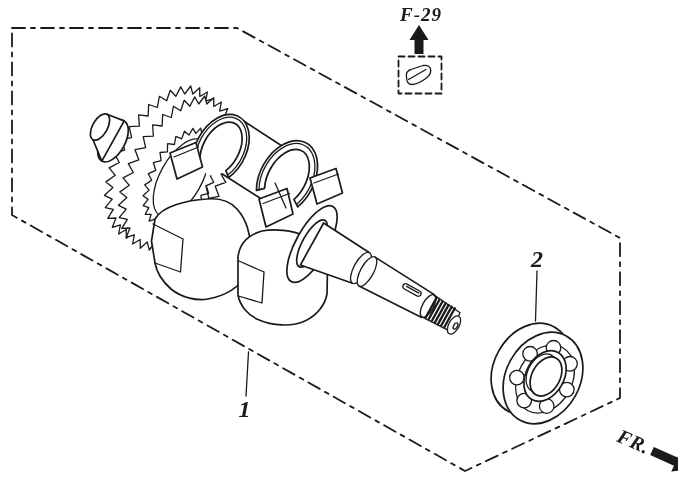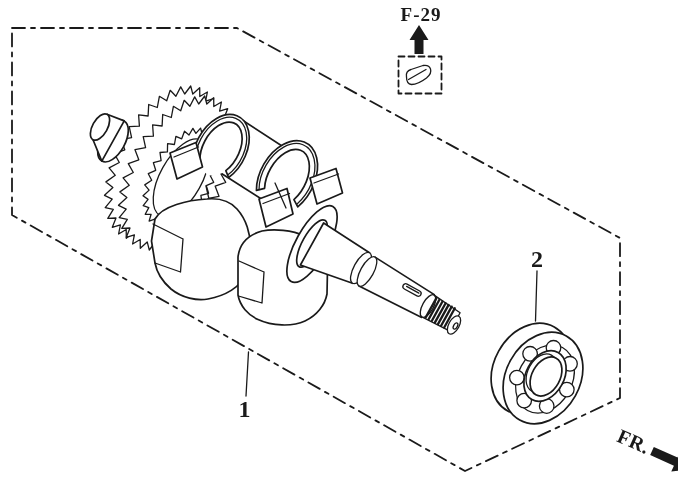--- a/index.html
+++ b/index.html
@@ -1,19 +1,19 @@
 <!DOCTYPE html>
 <html style="--line: #1a1a1a; --bg: #ffffff;"><head>
 <meta charset="utf-8">
 <style>
   :root { --line:#1a1a1a; --bg:#ffffff; }
   html,body { margin:0; padding:0; background:var(--bg); }
   .page {
     position:relative; width:678px; height:486px; background:var(--bg);
-    font-family:"Liberation Serif", serif; overflow:hidden;
+    font-family:"Liberation Serif", serif; overflow:hidden;font-style:italic;
   }
   svg text { fill:var(--line); }
   .ln   { stroke:var(--line); fill:none; stroke-width:1.7; stroke-linecap:round; stroke-linejoin:round; }
   .lnf  { stroke:var(--line); fill:var(--bg); stroke-width:1.7; stroke-linecap:round; stroke-linejoin:round; }
   .thin { stroke-width:1.3; }
   .fillonly { fill:var(--bg); stroke:none; }
   .blk  { fill:var(--line); stroke:none; }
   .dash-frame { stroke-dasharray:13 6 4 6; stroke-width:1.8; }
   .dash-box   { stroke-dasharray:6 4; stroke-width:1.8; }
   .label-num  { font-size:24px; font-weight:bold; }

